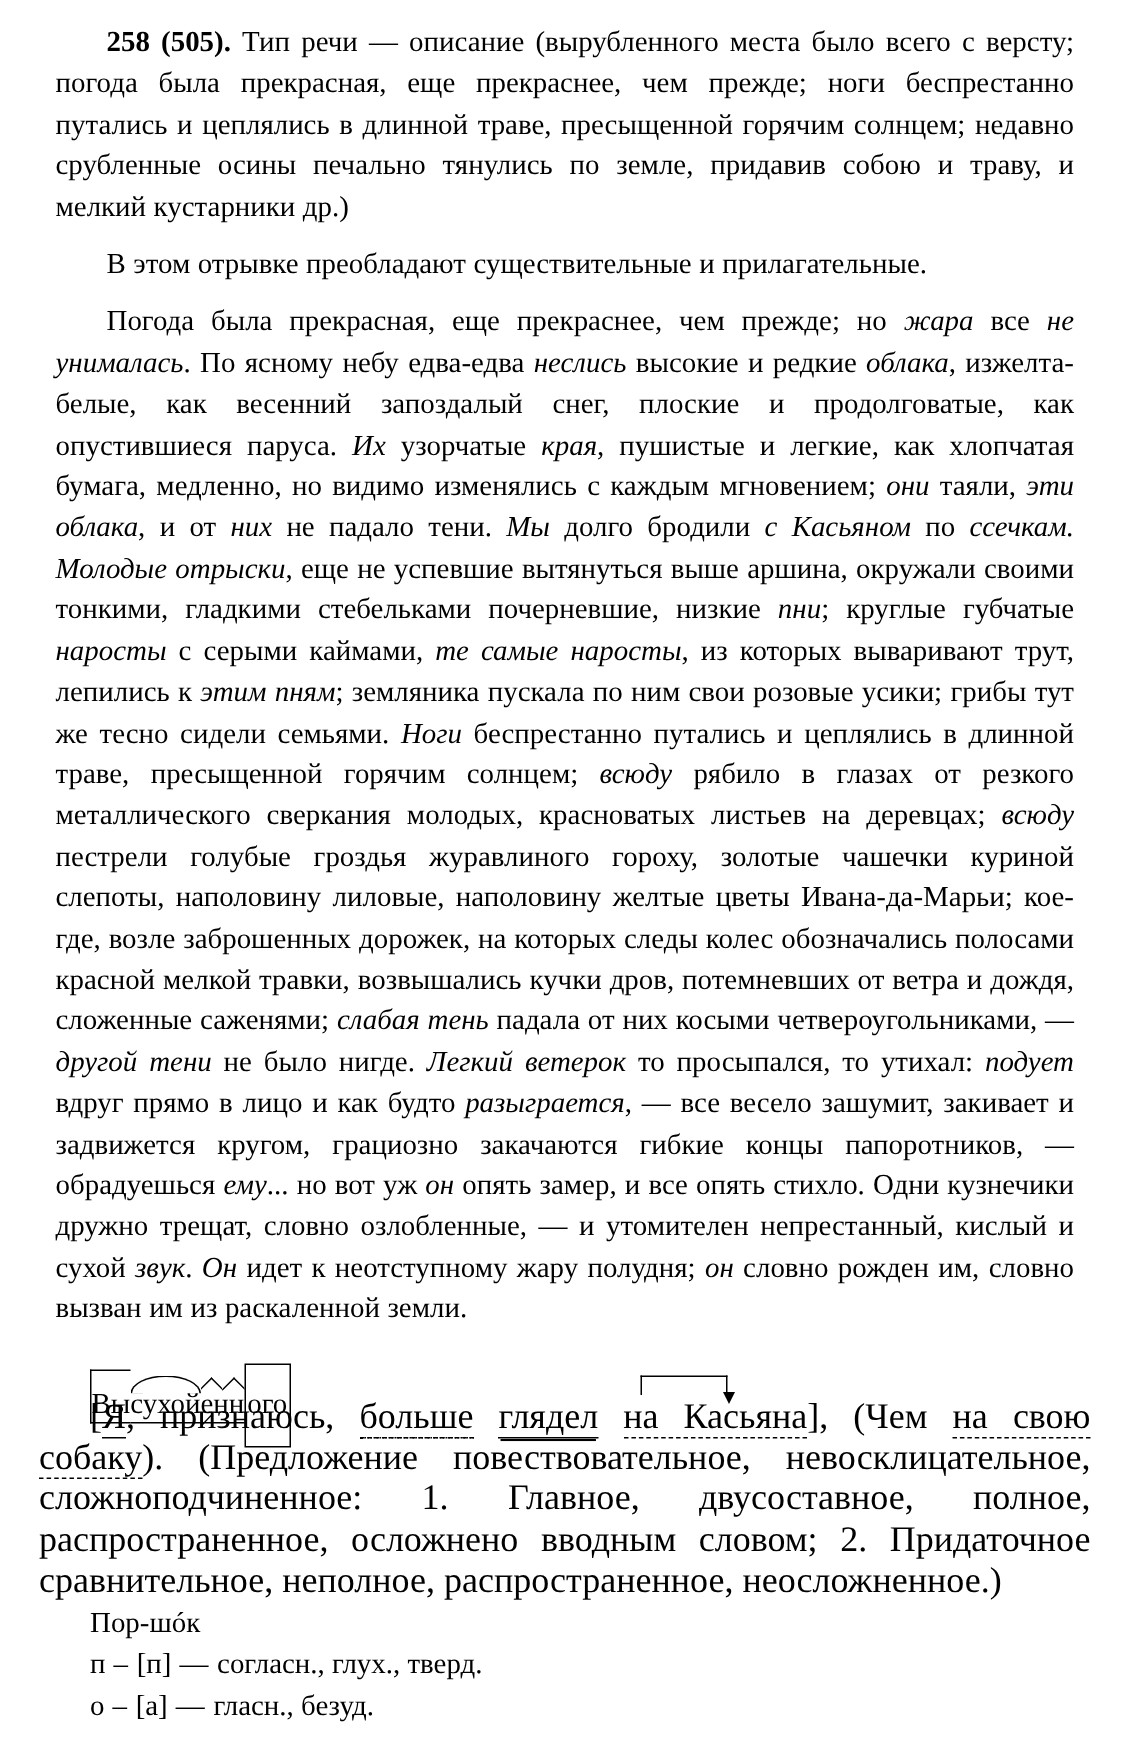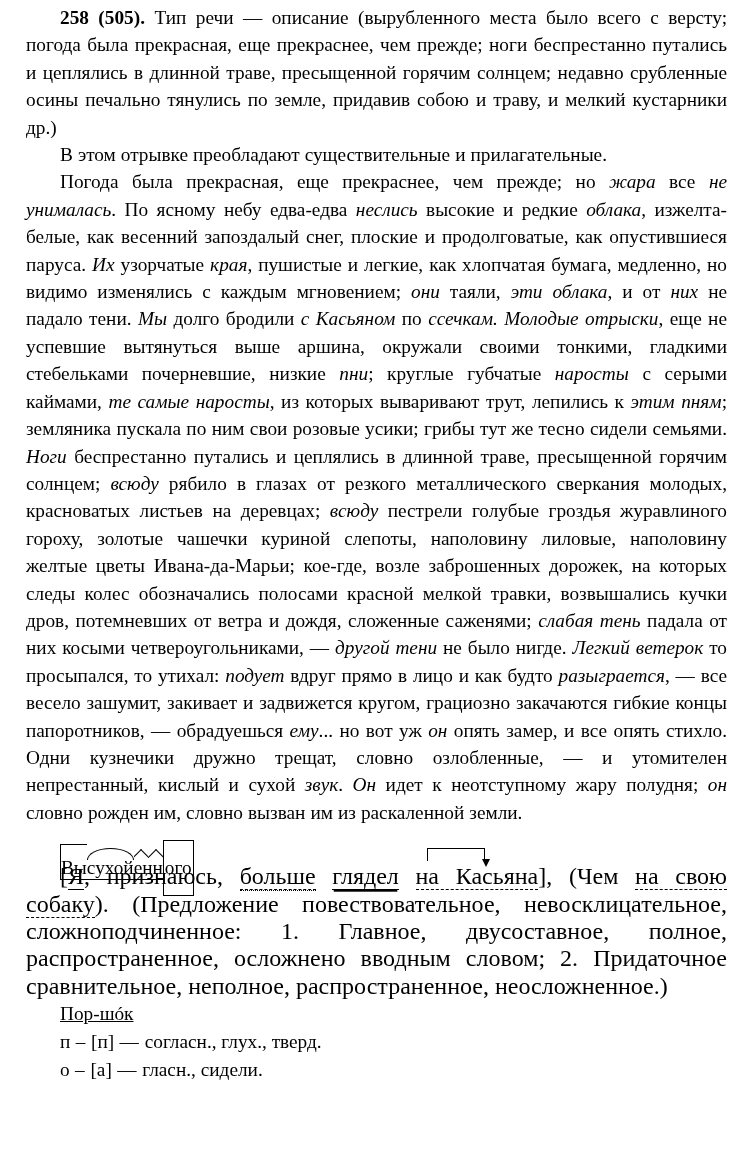--- a/index.html
+++ b/index.html
@@ -18,21 +18,21 @@
     background: #ffffff;
     overflow: hidden;
     box-sizing: border-box;
     padding: 4px 22px 0 26px;
   }
   .para {
     font-size: 19.3px;
     line-height: 27.4px;
     text-align: justify;
     text-justify: inter-word;
-    margin: 0;
+    margin: 11px;
     hyphens: manual;
     word-spacing: 0.2px;
   }
   .para.indent {
     text-indent: 34px;
   }
   .num {
     font-weight: bold;
   }
   i, .it {
@@ -175,21 +175,20 @@
     border-right: 4.5px solid transparent;
     border-top: 8px solid #000;
   }
 
   
   .phon-head {
     font-size: 19.3px;
     line-height: 27.4px;
     padding-left: 34px;
     margin: 0;
-    text-decoration: underline;
   }
   .phon-row {
     font-size: 19.3px;
     line-height: 28.4px;
     padding-left: 34px;
     margin: 0;
     white-space: nowrap;
   }
   .phon-row .dash { letter-spacing: 0.5px; }
 </style>
@@ -214,17 +213,17 @@
   <p class="syntax-line"><span class="arrow-wrap">
         <span class="v-left"></span>
         <span class="h"></span>
         <span class="v-right"></span>
         <span class="head"></span>
       </span><span>[</span><span class="u-subject">Я</span><span>, признаюсь, </span><span class="u-adverbial">больше</span><span> </span><span class="u-predicate">глядел</span><span> </span><span class="u-object">на Касьяна</span><span>]</span><span>, (</span><span>Чем</span><span> </span><span class="u-object">на свою собаку</span><span>).</span><span> (Пред­ложение повествовательное, невосклицательное, сложноподчиненное: 1. Главное, двусоставное, полное, распространенное, осложнено вводным словом; 2. Придаточное сравнительное, неполное, распространенное, неосложненное.)</span></p>
 
   <p class="phon-head">Пор-шóк</p>
   <div id="phon-rows">
       <p class="phon-row"><span>п</span><span class="dash"> – </span><span>[п]</span><span class="dash"> — </span><span>согласн., глух., тверд.</span></p>
-      <p class="phon-row"><span>о</span><span class="dash"> – </span><span>[а]</span><span class="dash"> — </span><span>гласн., сидели.</span></p>
+      <p class="phon-row"><span>о</span><span class="dash"> – </span><span>[а]</span><span class="dash"> — </span><span>гласн., безуд.</span></p>
       <p class="phon-row"></p>
     </div>
 
 </div>
 
 </body></html>

